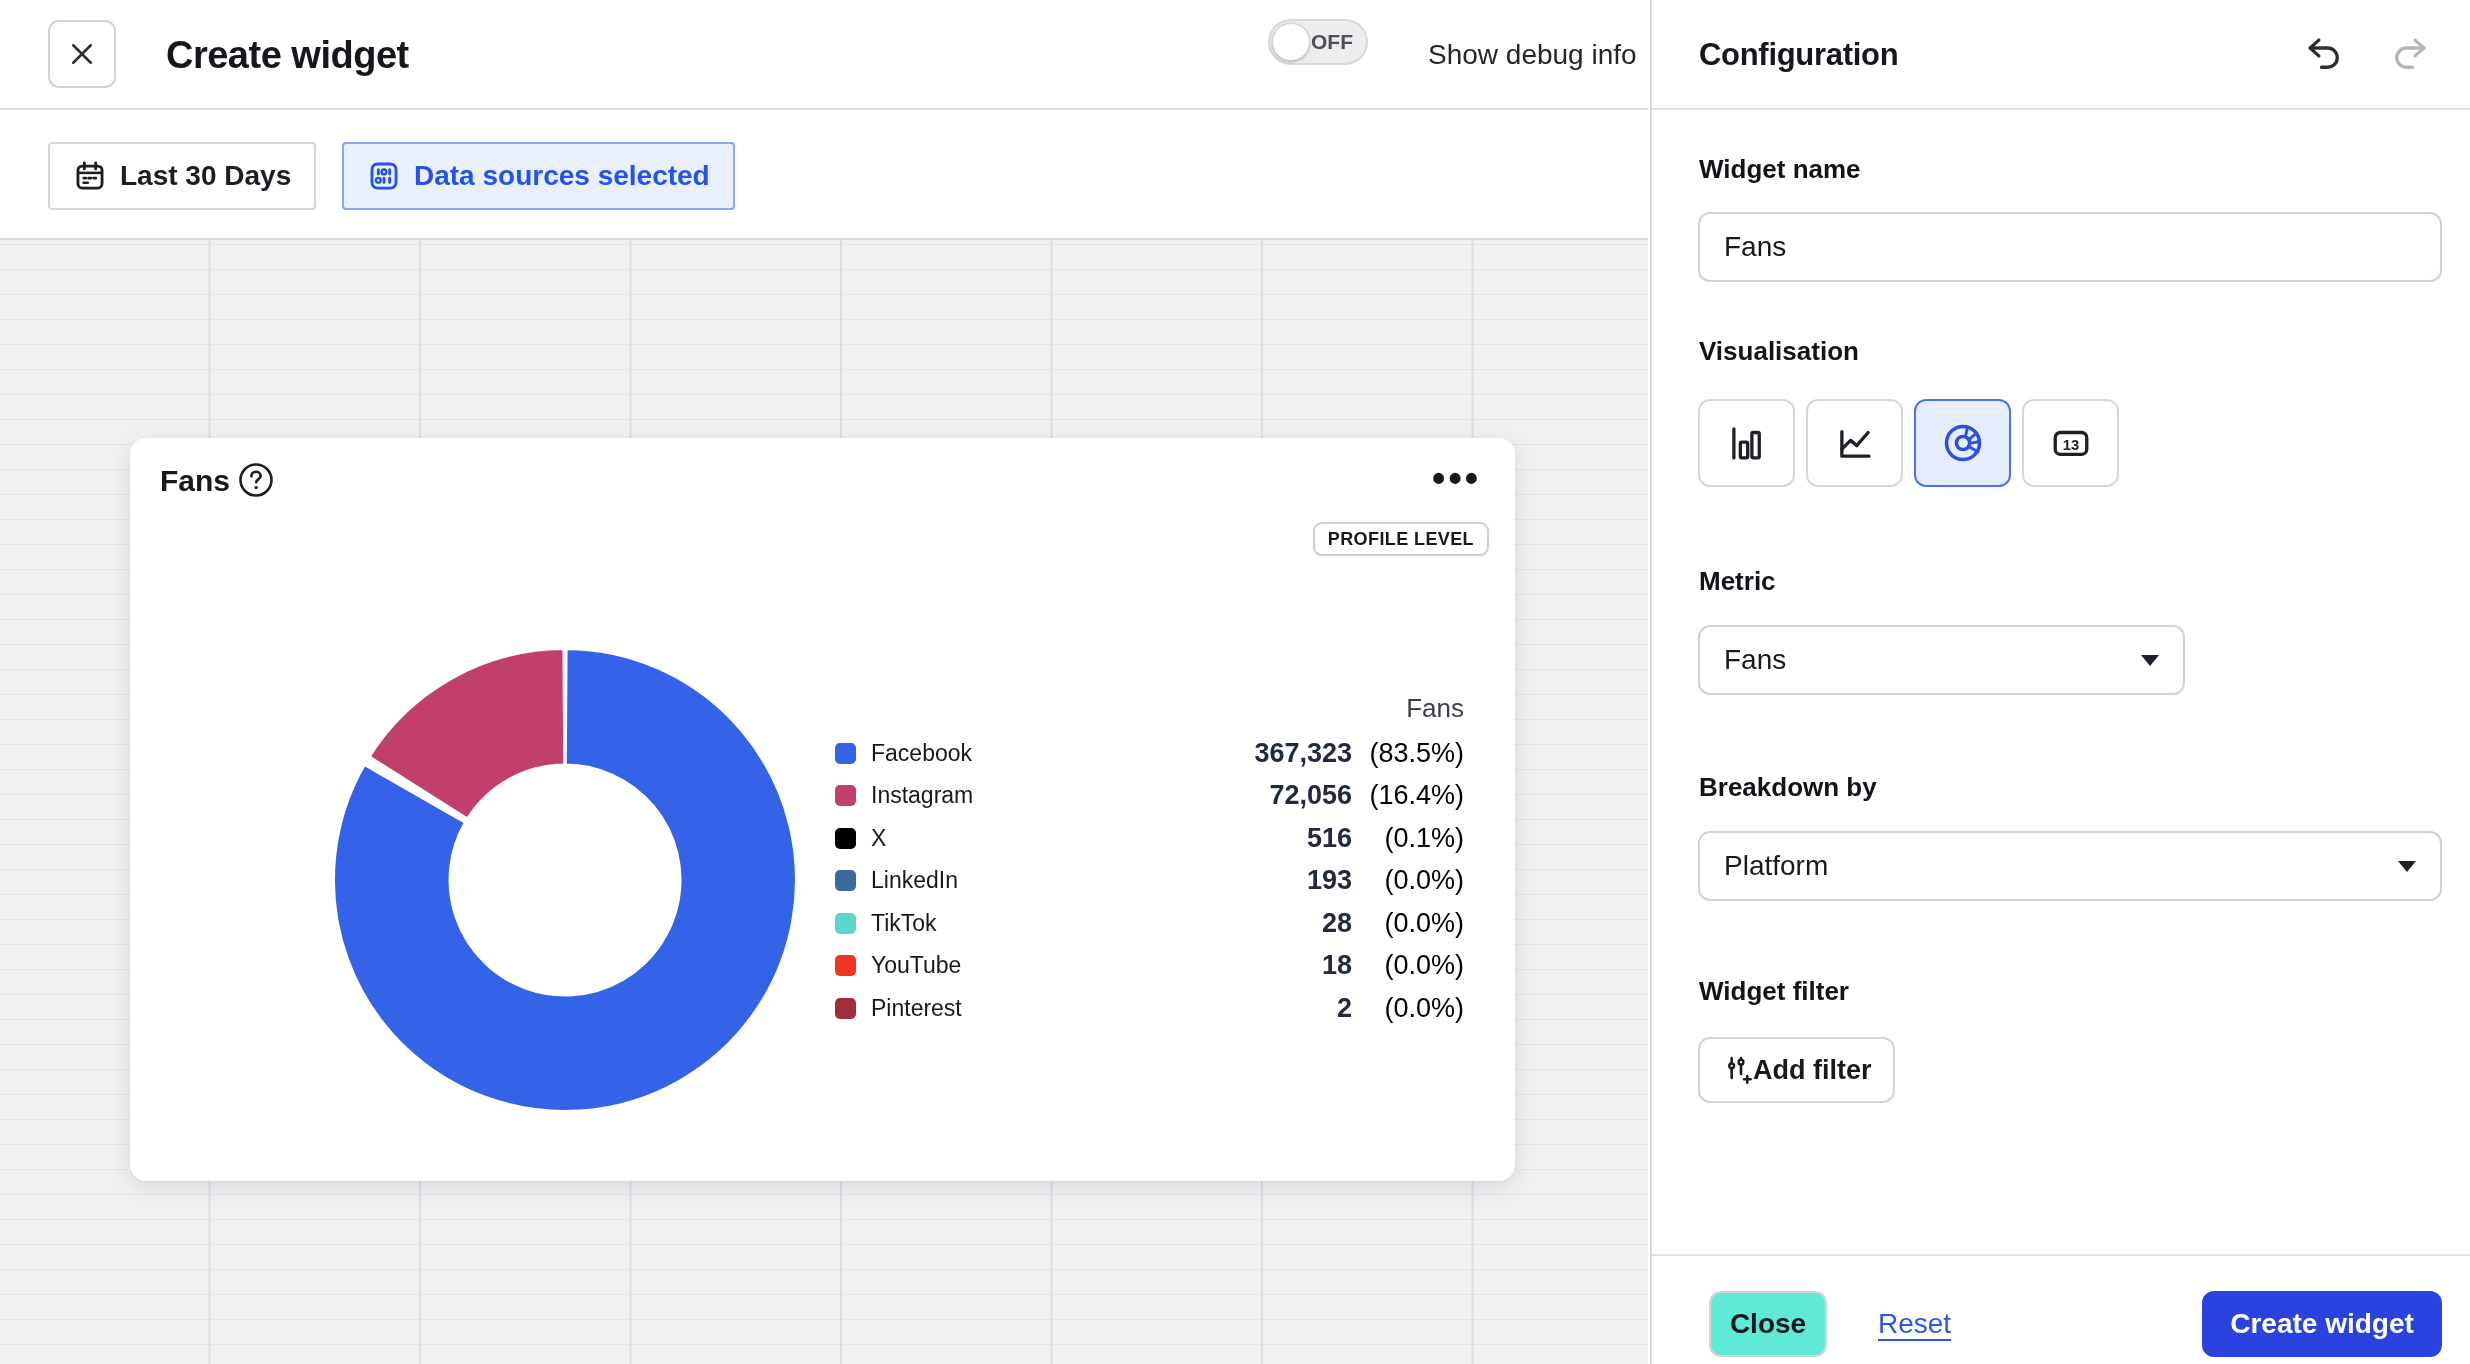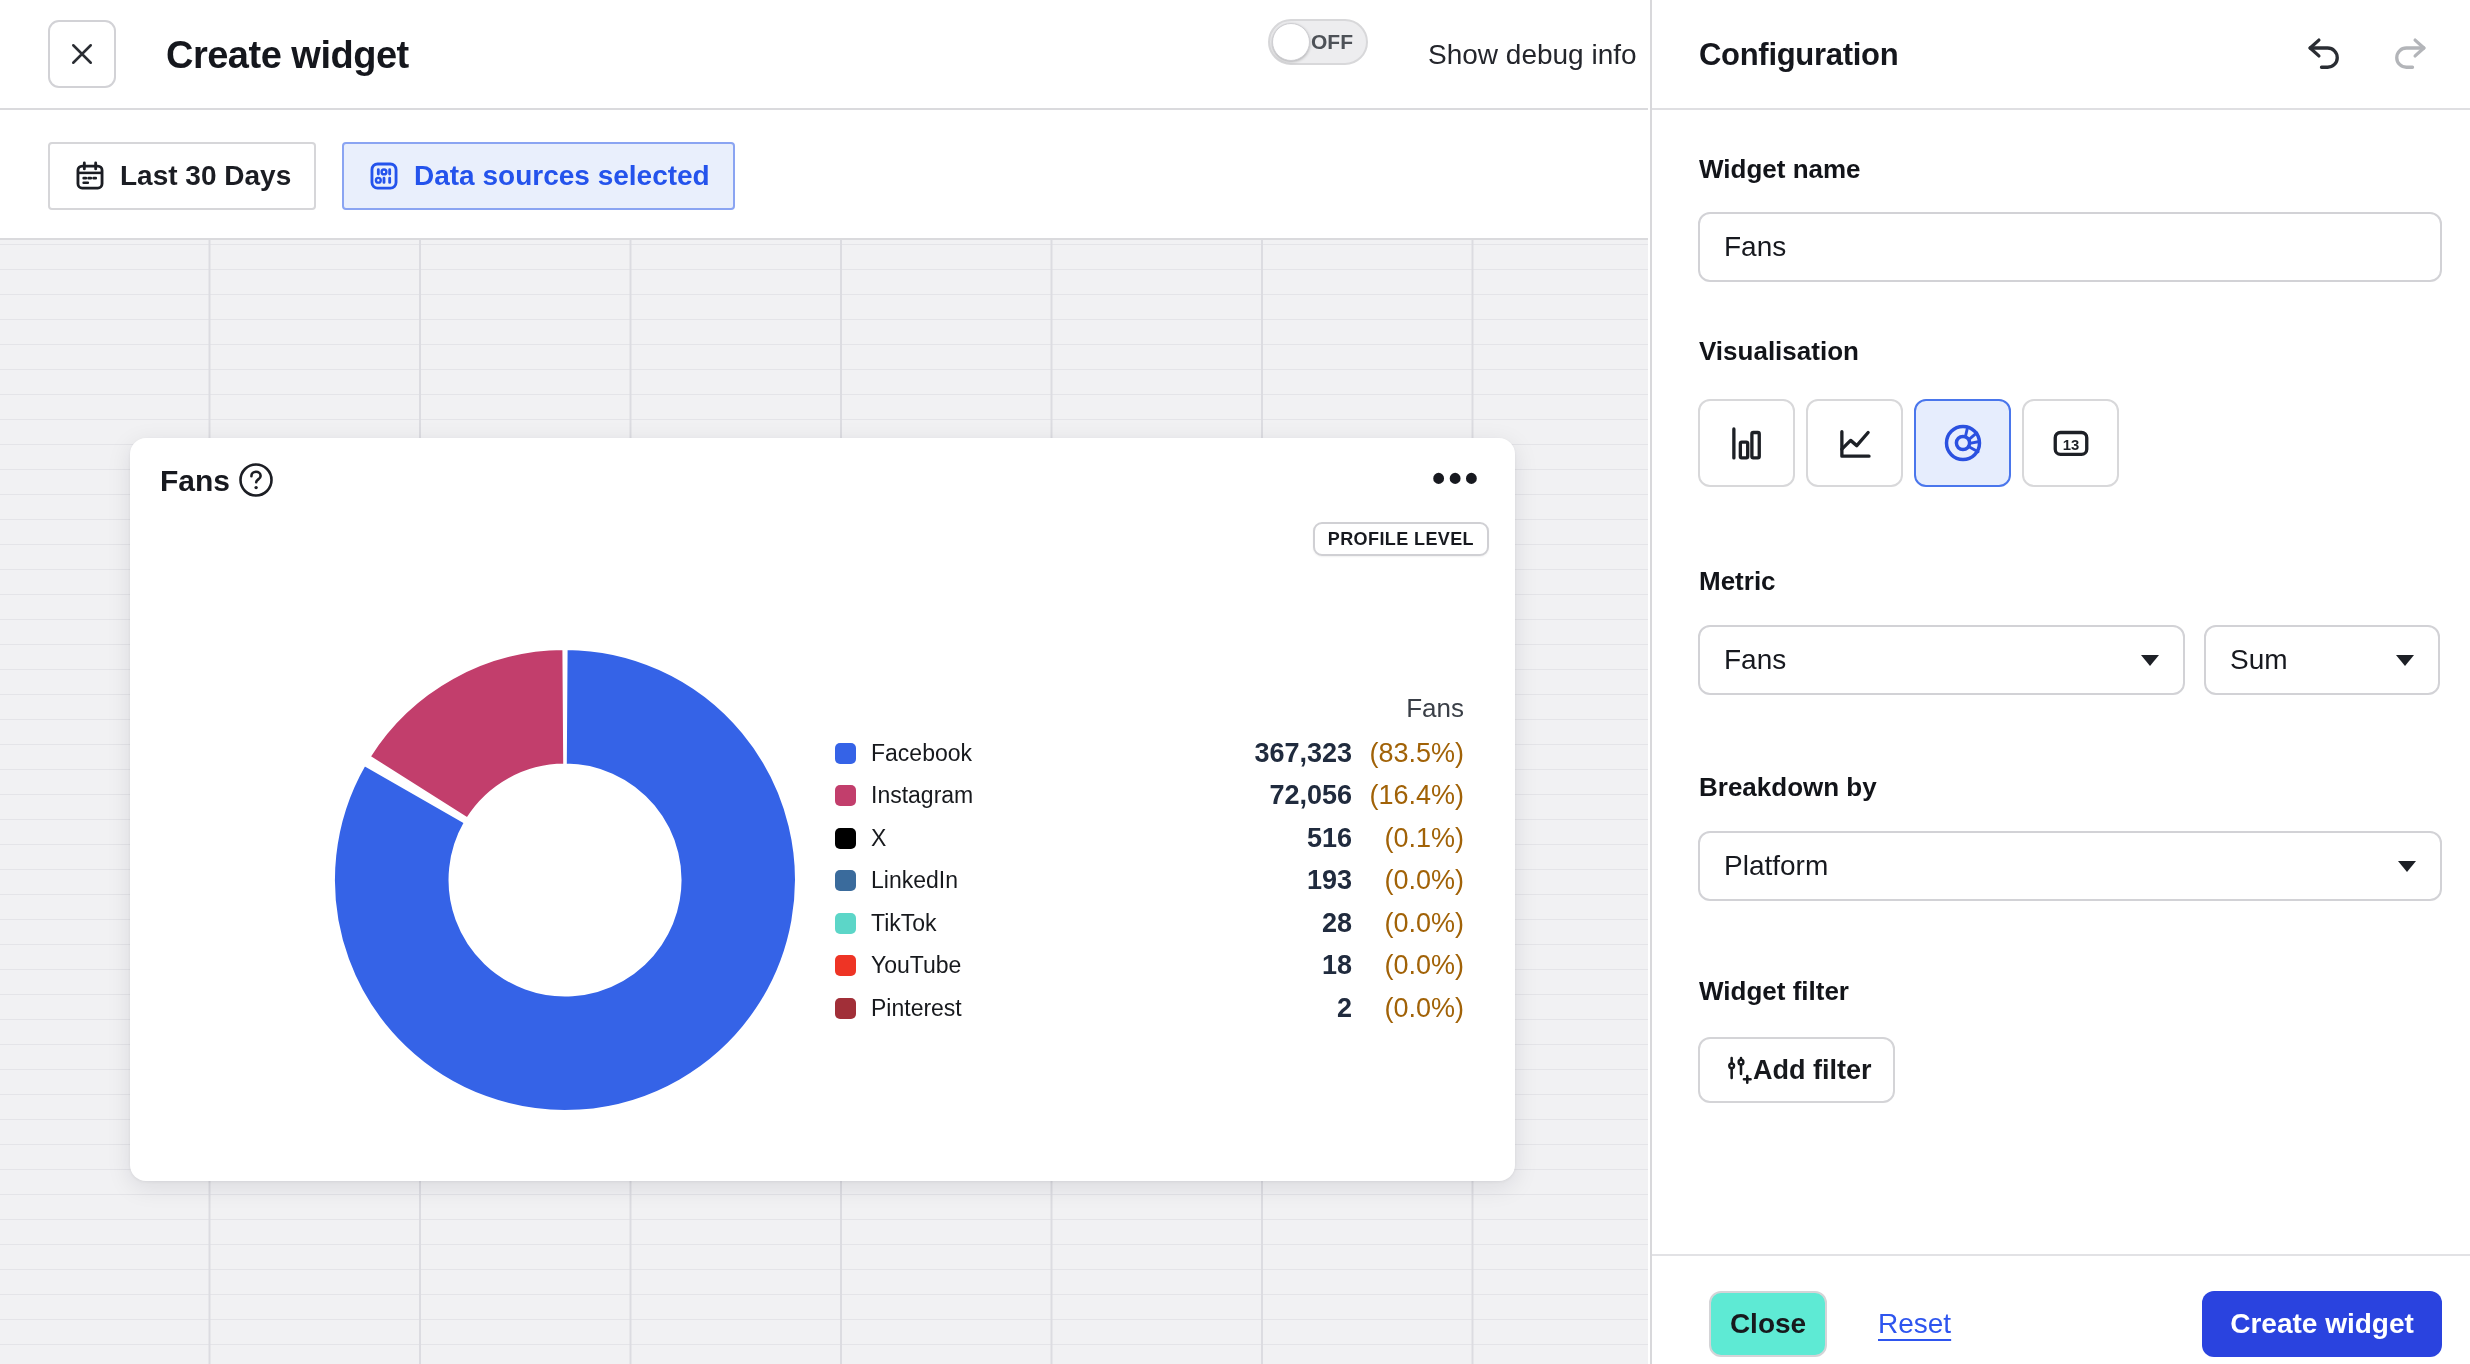--- a/index.html
+++ b/index.html
@@ -39,21 +39,21 @@
   .donut { position:absolute; left:204px; top:211px; width:462px; height:462px; }
 
   
   .legend { position:absolute; left:705px; top:250px; width:629px; }
   .legend-colhead { height:44px; line-height:40px; text-align:right; font-size:26px; color:#3a3f47; }
   .lrow { height:42.5px; display:flex; align-items:center; }
   .chip { width:21px; height:21px; border-radius:5px; flex:none; }
   .llabel { margin-left:15px; font-size:23px; color:#17191d; flex:none; }
   .lspace { flex:1; }
   .lval { font-size:27px; font-weight:700; color:#202b3e; text-align:right; }
-  .lpct { width:112px; font-size:27px; color:#a16207; text-align:right; }
+  .lpct { width:112px; font-size:27px; color:#000000; text-align:right; }
 
   
   .rpanel { position:absolute; left:1650px; top:0; width:820px; height:1364px; background:#fff; border-left:2px solid #d8d8db; }
   .rheader { position:absolute; left:0; top:0; width:100%; height:110px; border-bottom:2px solid #dfdfe2; background:#fff; }
   .rtitle { position:absolute; left:47px; top:0; height:110px; line-height:110px; font-size:31px; font-weight:700; letter-spacing:-0.3px; color:#15171d; }
   .undo-btn { position:absolute; left:652px; top:34px; width:42px; height:42px; cursor:pointer; }
   .redo-btn { position:absolute; left:736px; top:34px; width:42px; height:42px; cursor:pointer; }
 
   .sec-label { position:absolute; left:47px; font-size:26px; font-weight:700; color:#121419; }
   .field { position:absolute; left:46px; width:744px; height:70px; background:#fff; border:2px solid #d2d2d6; border-radius:12px; display:flex; align-items:center; padding:0 24px; font-size:28px; color:#17191f; cursor:text; }
@@ -241,24 +241,20 @@
         <svg width="42" height="42" viewBox="0 0 24 24">
           <rect x="3" y="6" width="18" height="12.5" rx="3" fill="none" stroke="#1d2026" stroke-width="1.9"></rect>
           <text x="12" y="15.8" text-anchor="middle" font-size="8.5" font-weight="bold" fill="#1d2026" font-family="Liberation Sans, sans-serif">13</text>
         </svg>
       </div>
     </div>
 
     <div class="sec-label" style="top:566px;">Metric</div>
     <div class="field select" style="top:625px; width:487px;">
       <span>Fans</span>
-      <span class="caret"></span>
-    </div>
-    <div class="field select" style="top:625px; left:552px; width:236px;">
-      <span>Sum</span>
       <span class="caret"></span>
     </div>
 
     <div class="sec-label" style="top:772px;">Breakdown by</div>
     <div class="field select" style="top:831px;">
       <span>Platform</span>
       <span class="caret"></span>
     </div>
 
     <div class="sec-label" style="top:976px;">Widget filter</div>

